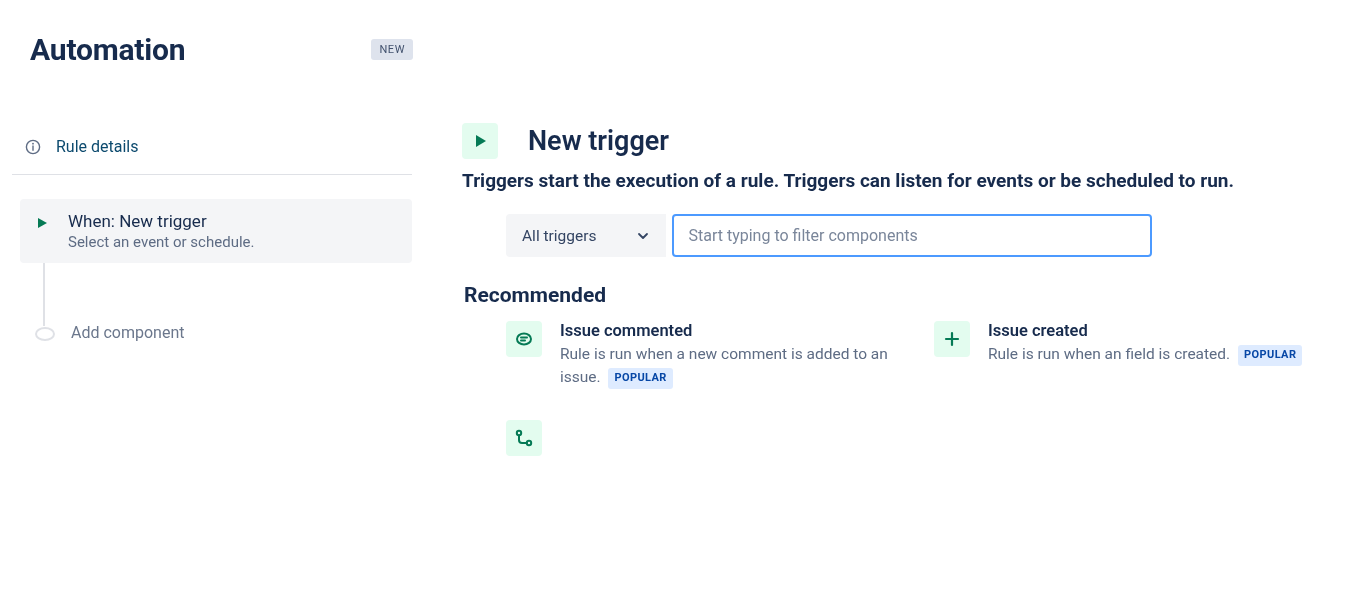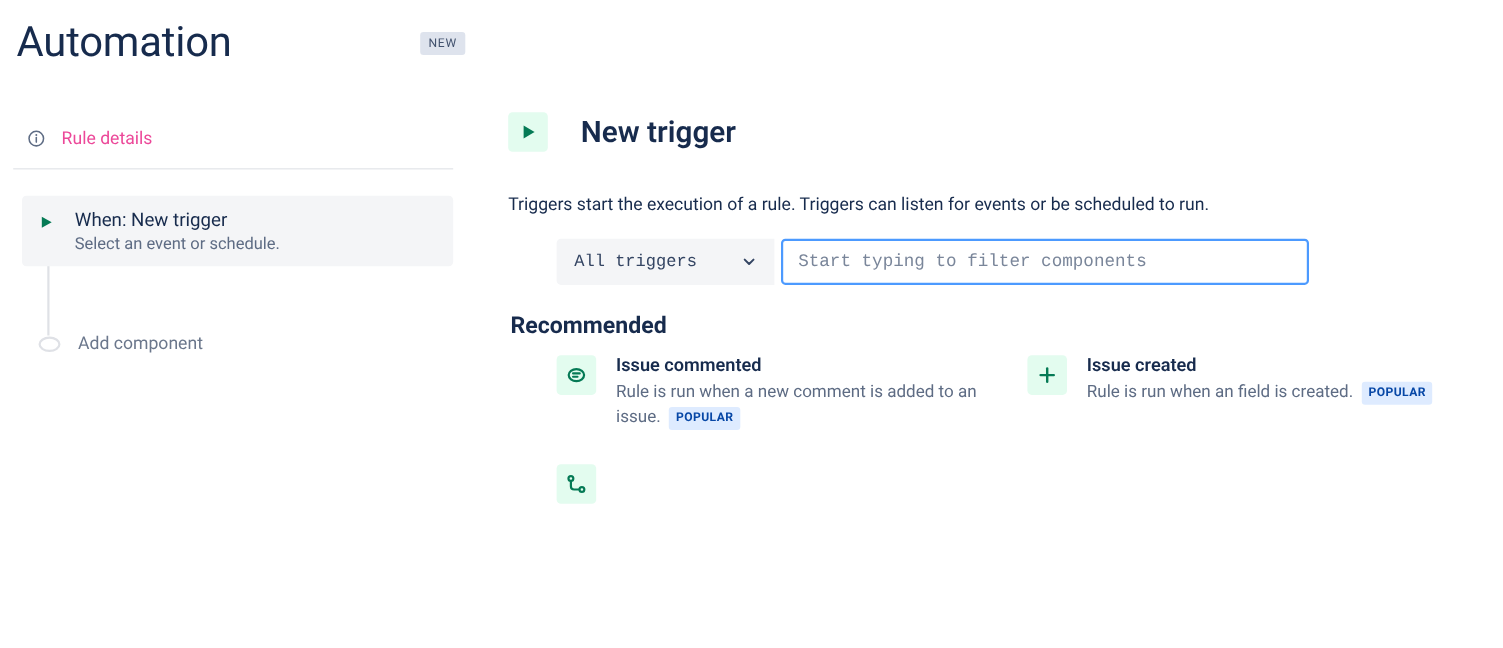--- a/index.html
+++ b/index.html
@@ -24,40 +24,40 @@
     font-family:-apple-system,BlinkMacSystemFont,"Segoe UI",Roboto,Helvetica,Arial,sans-serif;
     color:var(--text);
     background:var(--bg);
     font-size:15px;
     width:1366px;
     height:589px;
     overflow:hidden;
   }
   .page { display:flex; flex-direction:column; padding:10px 22px 0 12px; }
   .header { display:flex; align-items:center; gap:14px; padding:6px 0 12px 2px; }
-  .header h1 { margin:1px; font-size:38px; font-weight:400; letter-spacing:-0.2px; }
+  .header h1 { margin:16px; font-size:30px; font-weight:700; letter-spacing:-0.2px; }
   
   .title-wrap { display:flex; align-items:center; gap:170px; }
   .title-wrap .badge {
     background:var(--badge-bg);
     color:#42526e;
     font-size:11px;
     font-weight:400;
     letter-spacing:0.6px;
     padding:4px 8px;
     border-radius:3px;
   }
 
   .body { display:flex; gap:50px; align-items:flex-start; }
 
   
   .sidebar { width:400px; flex:0 0 400px; padding-top:34px; }
   .rule-details { display:flex; align-items:center; gap:14px; padding:8px 10px 18px 12px; color:var(--text); border-bottom:1px solid var(--border); cursor:pointer; }
   .rule-details .icon { width:18px; height:18px; display:flex; align-items:center; justify-content:center; color:var(--muted); }
-  .rule-details span.label { font-size:16px; color:#ec4899; }
+  .rule-details span.label { font-size:16px; color:#0c4a6e; }
 
   .steps { position:relative; margin-top:24px; padding-left:8px; }
   .steps::before {
     content:"";
     position:absolute;
     left:31px;
     top:58px;
     bottom:28px;
     width:2px;
     background:var(--border);
@@ -71,23 +71,23 @@
   .step .content .subtitle { font-size:15px; color:var(--muted); margin-top:2px; }
   .step.add { margin-top:48px; cursor:pointer; }
   .step.add .marker { border:2px solid var(--border); width:14px; height:14px; border-radius:50%; background:#fff; margin-left:3px; margin-top:4px; }
   .step.add .content .title { color:var(--muted2); font-size:16px; }
 
   
   .main { flex:1; padding-top:18px; }
   .main-header { display:flex; align-items:center; gap:18px; }
   .play-box { width:36px; height:36px; background:var(--green-bg); border-radius:4px; display:flex; align-items:center; justify-content:center; }
   .main-header h2 { margin:12px; font-size:27px; font-weight:600; }
-  .main-desc { margin:28px 0 22px 0; font-size:16px; color:var(--text); padding-left:0; }
-
-  .filter-row { display:flex; gap:0; margin-left:44px;font-family:Liberation Mono, monospace; }
+  .main-desc { margin:0 0 22px 0; font-size:19px; color:var(--text); padding-left:0;font-weight:bold; }
+
+  .filter-row { display:flex; gap:0; margin-left:44px; }
   .category-select {
     display:flex; align-items:center; gap:40px;
     background:var(--panel);
     padding:12px 16px;
     border-radius:4px 0 0 4px;
     font-size:15.5px;
     color:#344563;
     cursor:pointer;
   }
   .category-select .chev { color:#344563; }

